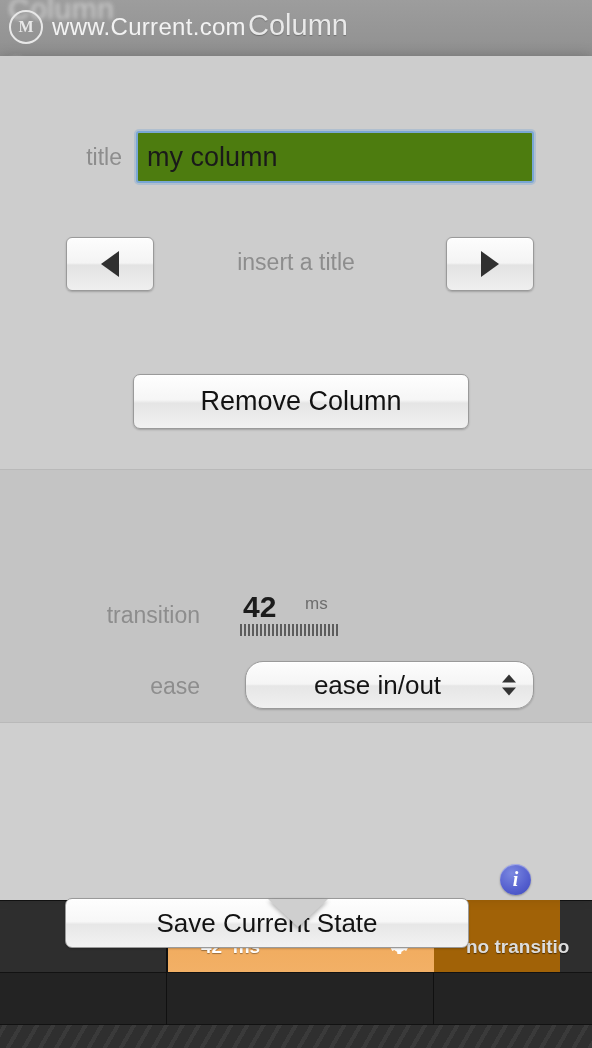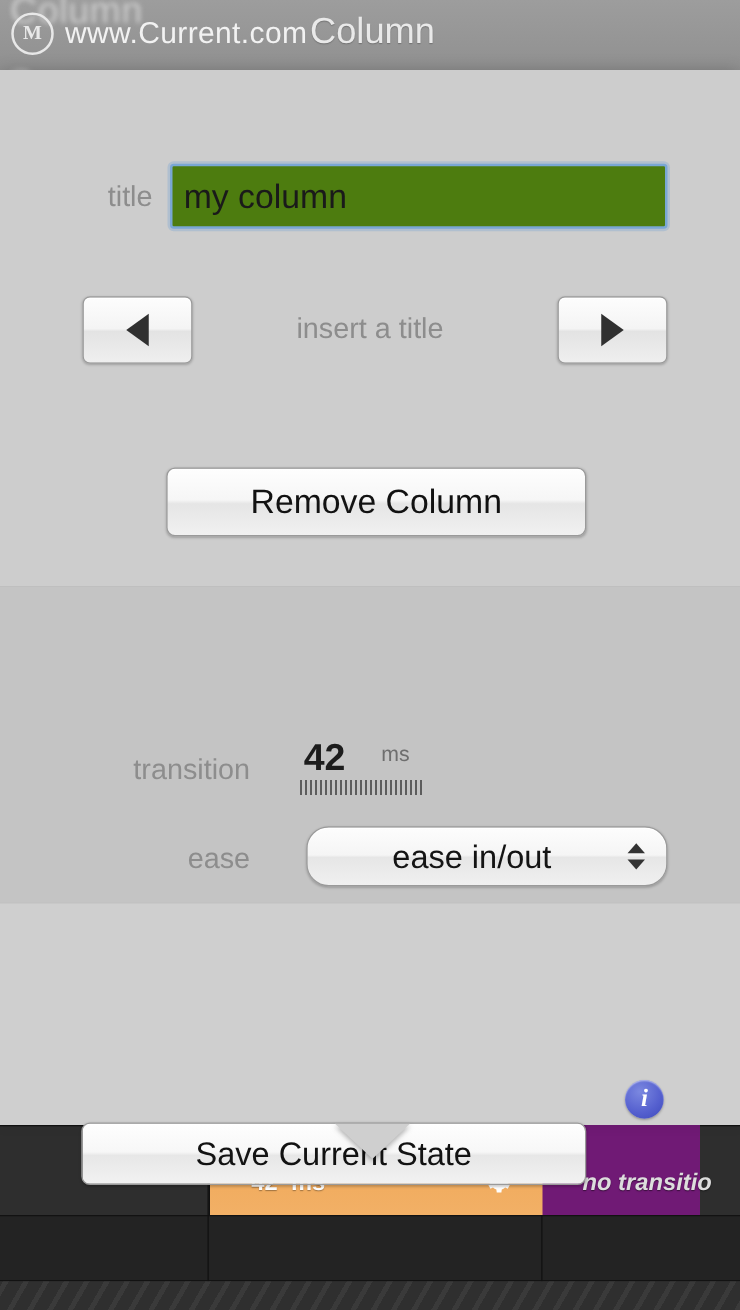--- a/index.html
+++ b/index.html
@@ -59,21 +59,21 @@
     position:absolute;left:167px;top:0;width:265px;height:72px;
     background:linear-gradient(180deg,#e8912a 0%,#ef9a34 14%,#f0a95a 34%,#f2b066 100%);
     border-left:1px solid #111;border-right:1px solid #111;padding-left:20px;
   }
   .tl-cell-label{
     position:absolute;left:33px;top:36px;font-size:19px;color:#fff;font-weight:bold;
     text-shadow:0 1px 1px rgba(0,0,0,.35);white-space:nowrap;
   }
   .tl-gear{position:absolute;right:42px;top:32px;width:26px;height:26px;}
   .tl-cell-plain{
-    position:absolute;left:434px;top:0;width:126px;height:72px;background:#701a75;font-style:italic;
+    position:absolute;left:434px;top:0;width:126px;height:72px;background:#a16207;
   }
   .tl-plain-label{
     position:absolute;left:32px;top:36px;font-size:19px;color:#ddd;font-weight:bold;
     white-space:nowrap;text-shadow:0 1px 1px rgba(0,0,0,.5);
   }
   .tl-stripes{
     position:absolute;left:0;top:125px;width:592px;height:23px;
     background:repeating-linear-gradient(-60deg,#3a3a3a 0 4px,#2f2f2f 4px 14px);
   }
 

